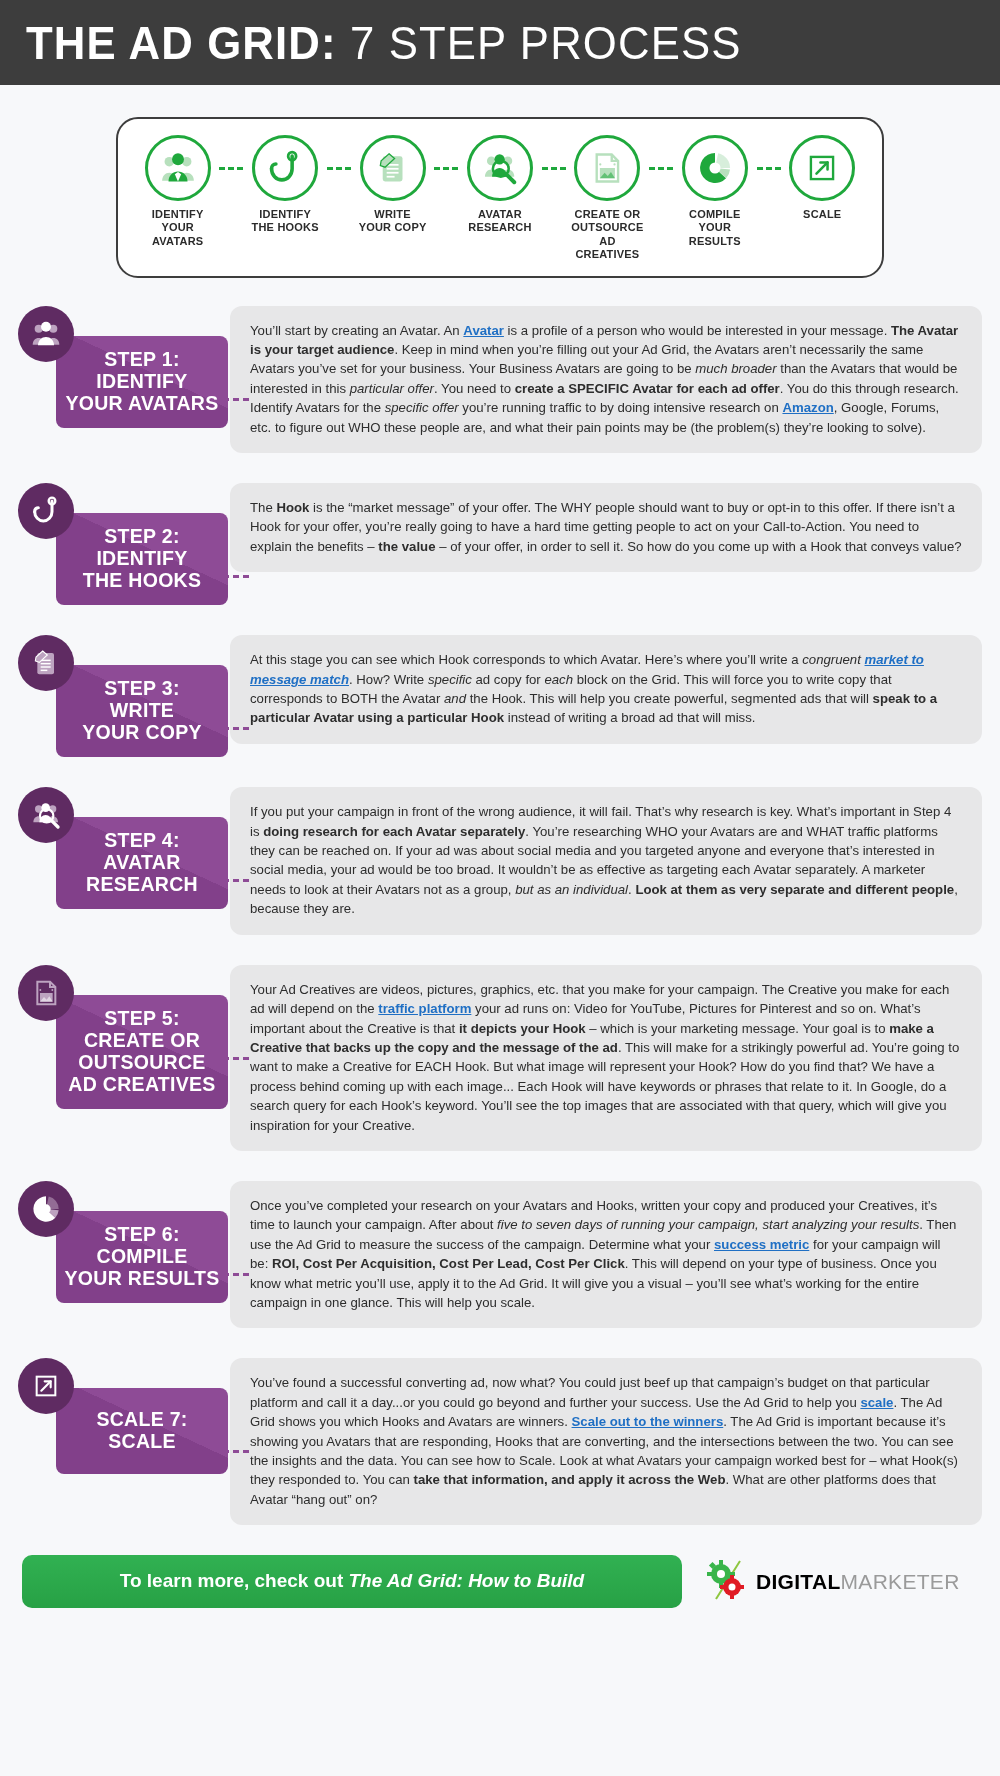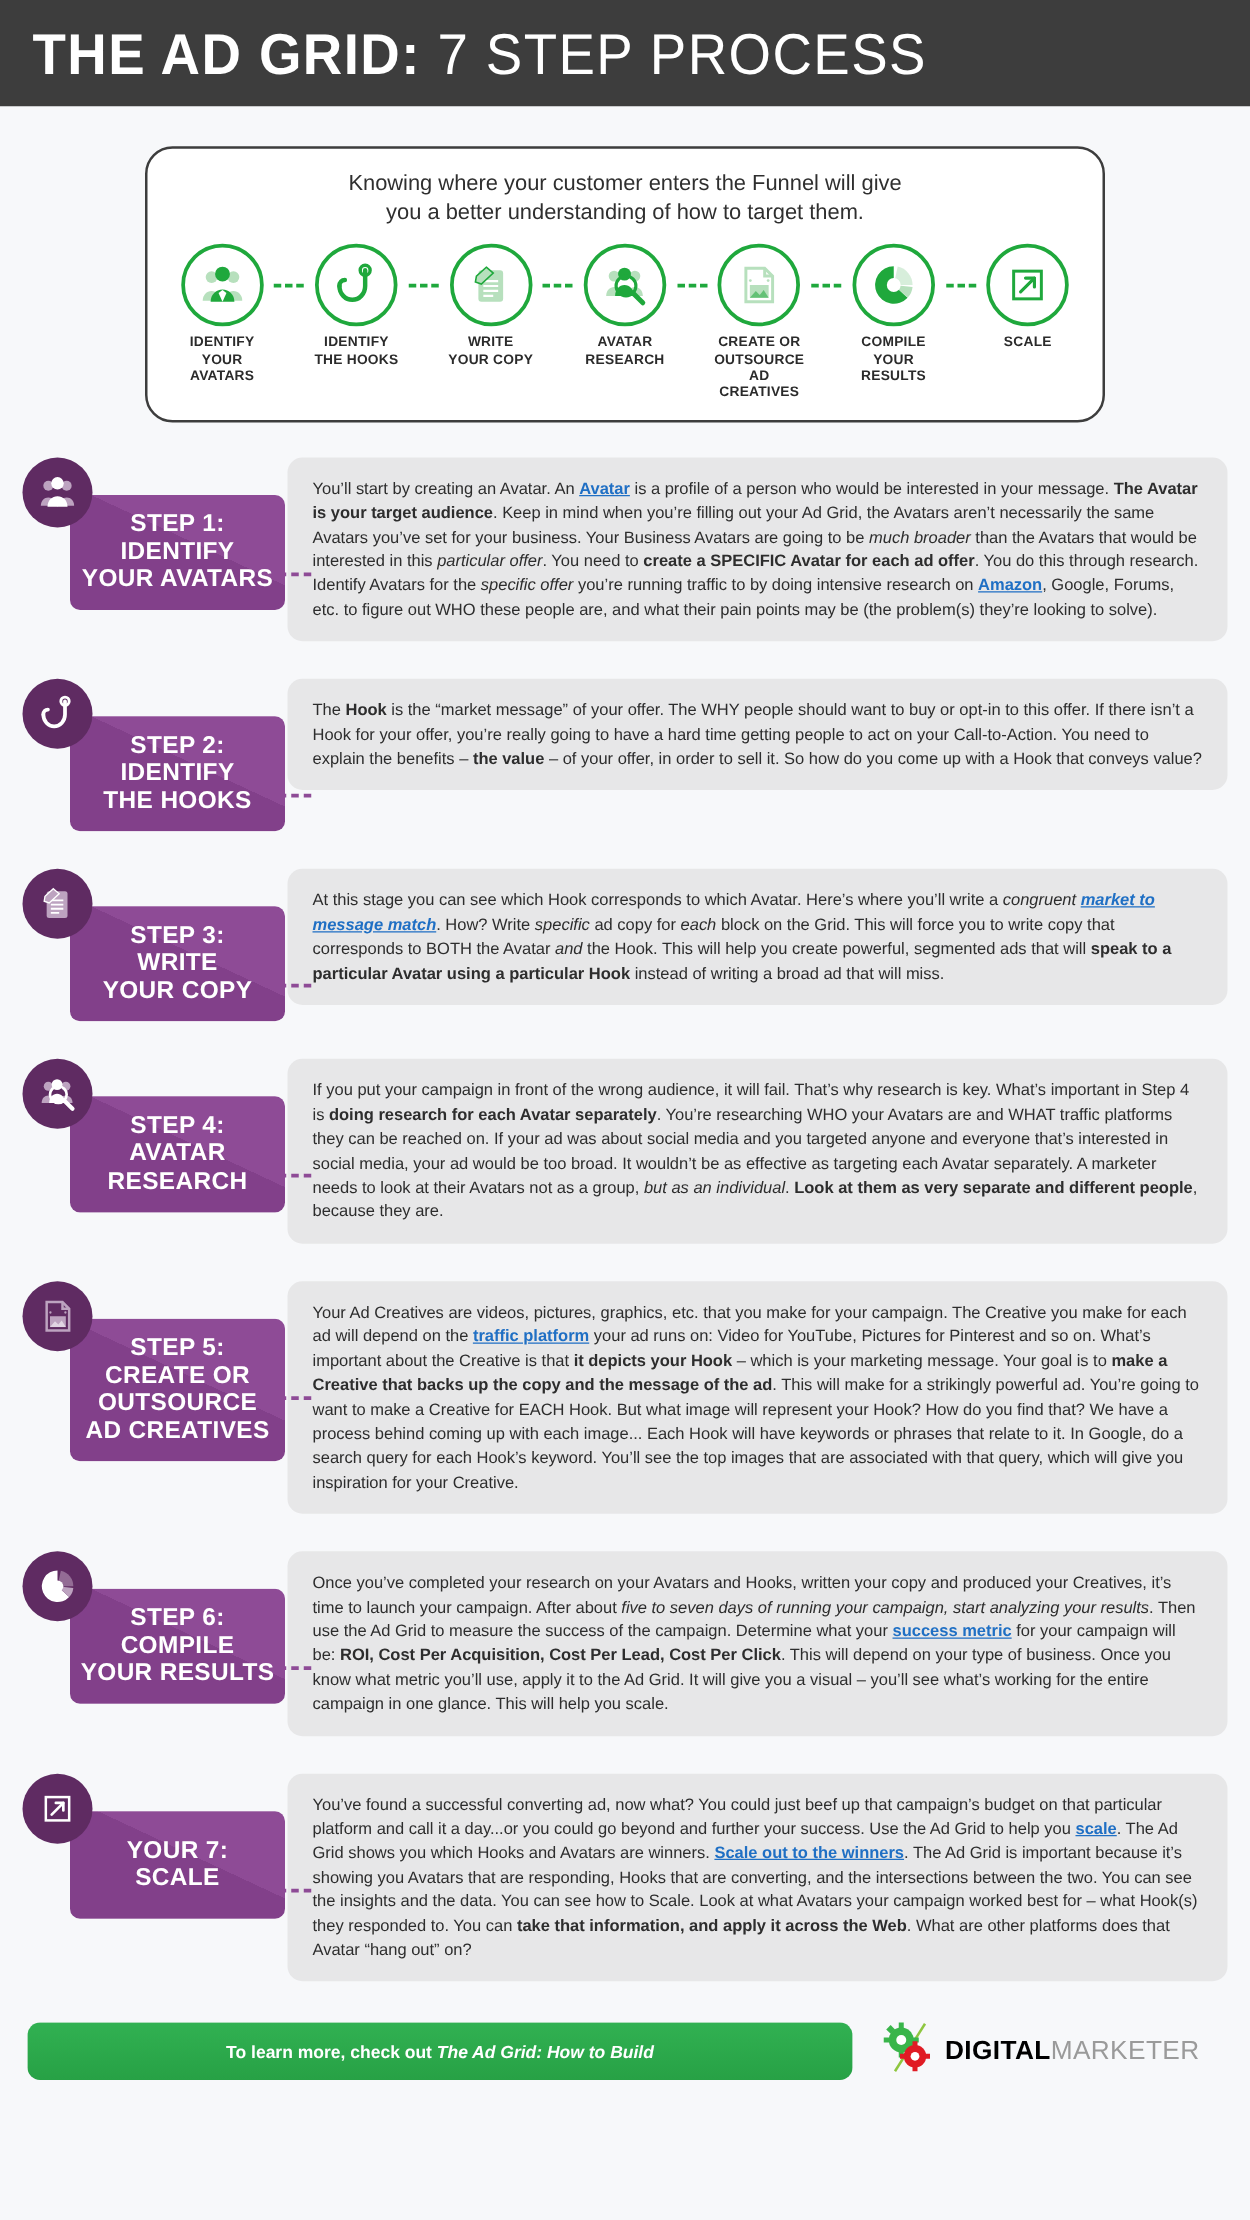--- a/index.html
+++ b/index.html
@@ -163,45 +163,41 @@
     gap: 22px;
   }
   .cta-button {
     flex: 0 0 660px;
     background: #2aa84a;
     background-image: linear-gradient(180deg,#31b152 0%, #27a145 100%);
     border-radius: 10px;
     padding: 14px 16px;
     text-align: center;
     color: #ffffff;
-    font-size: 14px;
+    font-size: 19px;
     font-style: italic;
     font-weight: bold;
     line-height: 1.3;
   }
   .cta-button .plain { font-style: normal; }
   .logo-wrap { display: flex; align-items: center; gap: 6px; }
   .logo-text { font-size: 21px; letter-spacing: .3px; }
   .logo-text .dark { color: #000000; font-weight: bold; margin-top: 28px; }
   .logo-text .grey { color: #9a9a9a; font-weight: normal; }
 </style>
 </head>
 <body>
 
 <div class="header-bar">
   <div class="header-title">
     <span class="bold">THE AD GRID:</span><span class="light"> 7 STEP PROCESS</span>
   </div>
 </div>
 
 <div class="funnel-panel">
-  <div class="funnel-caption">
-    <div>Knowing where your customer enters the Funnel will give</div>
-    <div>you a better understanding of how to target them.</div>
-  </div>
   <div class="funnel-row" id="funnel-row">
       <div class="funnel-node">
         <div class="funnel-circle">
           <svg width="38" height="38" viewBox="0 0 48 48">
             <circle cx="13" cy="16" r="6" fill="#b7e0bd"></circle>
             <path d="M4 40c0-6 4-10 9-10s9 4 9 10z" fill="#b7e0bd"></path>
             <circle cx="35" cy="16" r="6" fill="#b7e0bd"></circle>
             <path d="M26 40c0-6 4-10 9-10s9 4 9 10z" fill="#b7e0bd"></path>
             <circle cx="24" cy="13" r="7.5" fill="#1fa83c"></circle>
             <path d="M12 41c0-7.5 5.4-12.5 12-12.5S36 33.5 36 41z" fill="#1fa83c"></path>
@@ -460,21 +456,21 @@
       <div class="step-left">
         <div class="badge-icon">
           <svg width="32" height="32" viewBox="0 0 48 48">
             <rect x="10" y="10" width="28" height="28" fill="none" stroke="#ffffff" stroke-width="3"></rect>
             <path d="M17 31L31 17" stroke="#ffffff" stroke-width="3.2" stroke-linecap="round"></path>
             <path d="M22 17h9v9" fill="none" stroke="#ffffff" stroke-width="3.2" stroke-linecap="round" stroke-linejoin="round"></path>
           </svg>
         </div>
         <div class="step-plate">
           <div class="step-plate-text">
-            <div>YOUR 7:</div>
+            <div>SCALE 7:</div>
             <div>SCALE</div>
           </div>
         </div>
       </div>
       <div class="connector"></div>
       <div class="step-body">You’ve found a successful converting ad, now what? You could just beef up that campaign’s budget on that particular platform and call it a day...or you could go beyond and further your success. Use the Ad Grid to help you <span class="lnk">scale</span>. The Ad Grid shows you which Hooks and Avatars are winners. <span class="lnk">Scale out to the winners</span>. The Ad Grid is important because it’s showing you Avatars that are responding, Hooks that are converting, and the intersections between the two. You can see the insights and the data. You can see how to Scale. Look at what Avatars your campaign worked best for – what Hook(s) they responded to. You can <b>take that information, and apply it across the Web</b>. What are other platforms does that Avatar “hang out” on?</div>
     </div>
   </div>
 
 <div class="footer">

